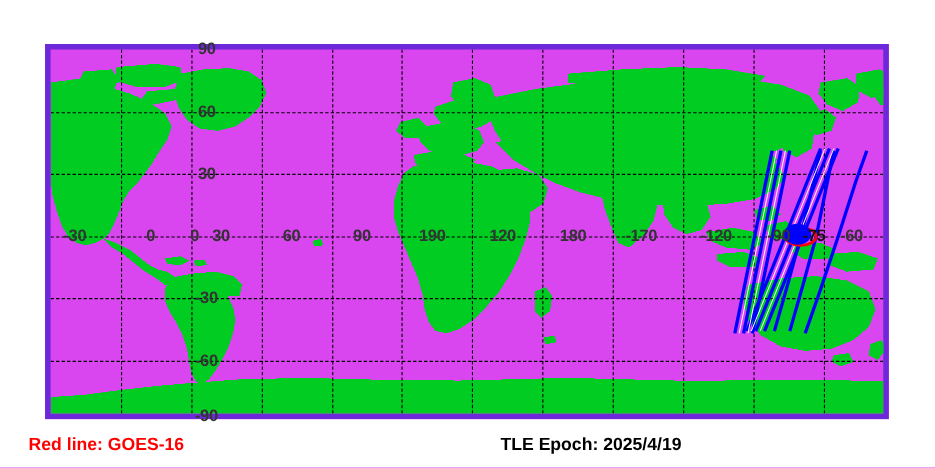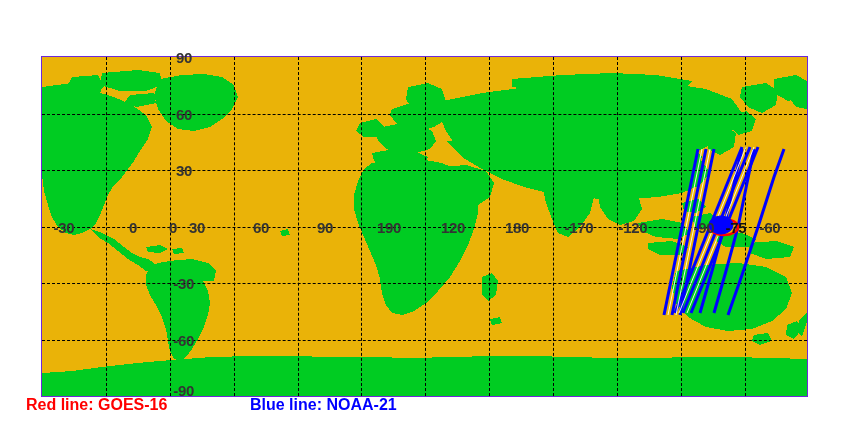--- a/index.html
+++ b/index.html
@@ -9,25 +9,24 @@
     font-family:"Liberation Sans", sans-serif;
     overflow:hidden;
     position:relative;
   }
 
   
   #map-panel{
     position:absolute;
     left:41px; top:40px;
     width:767px; height:341px;
-    background:#eab308;
-    border:1px solid #6d28d9;
+    background:#d946ef;
+    border:5px solid #6d28d9;
     box-sizing:border-box;
     overflow:visible;
-    margin-top:16px;
   }
   #map-clip{
     position:absolute;
     left:0;top:0;right:0;bottom:0;
     overflow:hidden;
   }
   #map-svg{position:absolute;left:0;top:0;}
 
   
   .grid-v,.grid-h{position:absolute;}
@@ -246,23 +245,23 @@
 
   <span class="tick tick-lon" style="left:22px;top:169.5px;">-30</span>
   <span class="tick tick-lon" style="left:91px;top:169.5px;">0</span>
   <span class="tick tick-lon" style="left:155px;top:169.5px;">30</span>
   <span class="tick tick-lon" style="left:219px;top:169.5px;">60</span>
   <span class="tick tick-lon" style="left:283px;top:169.5px;">90</span>
   <span class="tick tick-lon" style="left:347px;top:169.5px;">190</span>
   <span class="tick tick-lon" style="left:411px;top:169.5px;">120</span>
   <span class="tick tick-lon" style="left:475px;top:169.5px;">180</span>
   <span class="tick tick-lon" style="left:537px;top:169.5px;">-170</span>
-  <span class="tick tick-lon" style="left:591px;top:169.5px;">-120</span>
+  <span class="tick tick-lon" style="left:605px;top:169.5px;">-120</span>
   <span class="tick tick-lon" style="left:662px;top:169.5px;">-90</span>
   <span class="tick tick-lon" style="left:694px;top:169.5px;color:#111111;">-75</span>
   <span class="tick tick-lon" style="left:728px;top:169.5px;">-60</span>
 
 </div>
 
 <div id="legend">
   <span class="legend-item" id="legend-red">Red line: GOES-16</span>
-  <span class="legend-item" id="legend-blue">Blue line: NOAA-21</span>
+  <span class="legend-item" id="legend-epoch">TLE Epoch: 2025/4/19</span>
 </div>
 
 </body></html>

